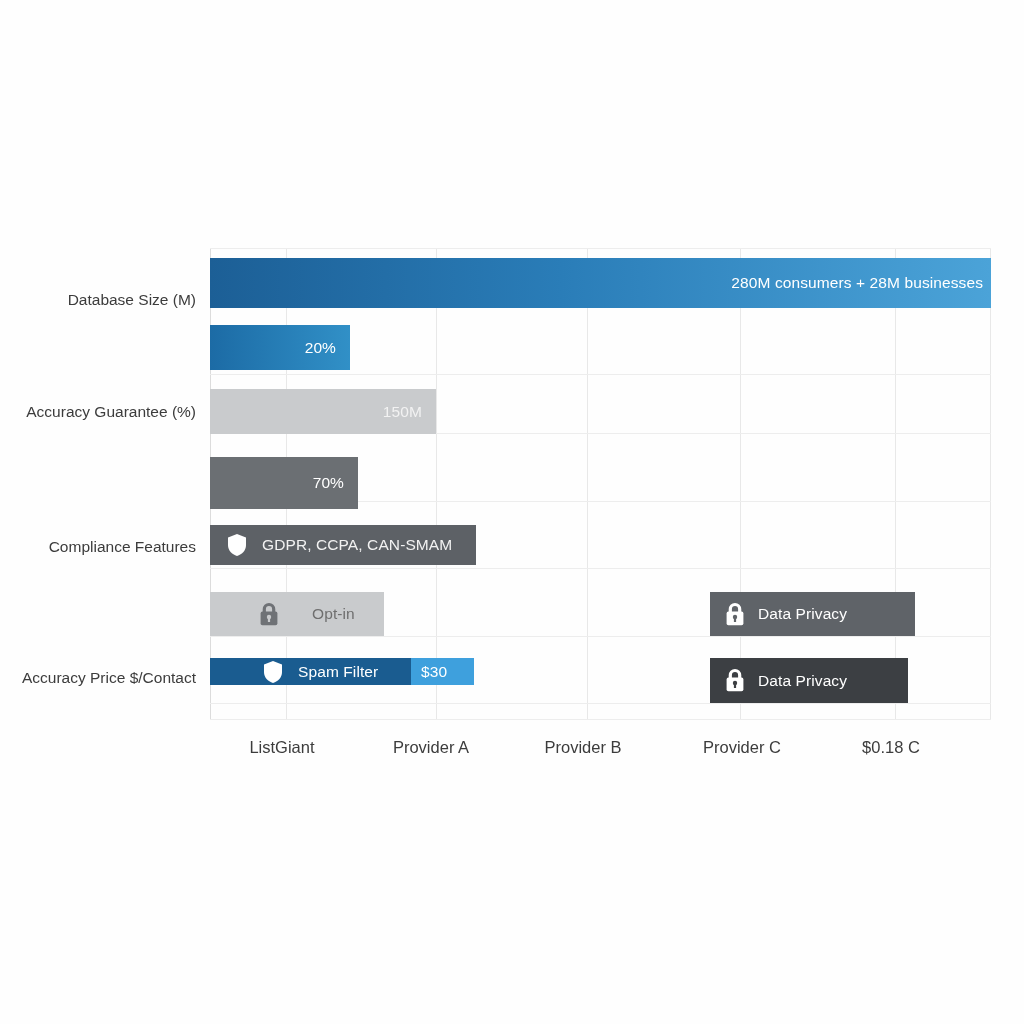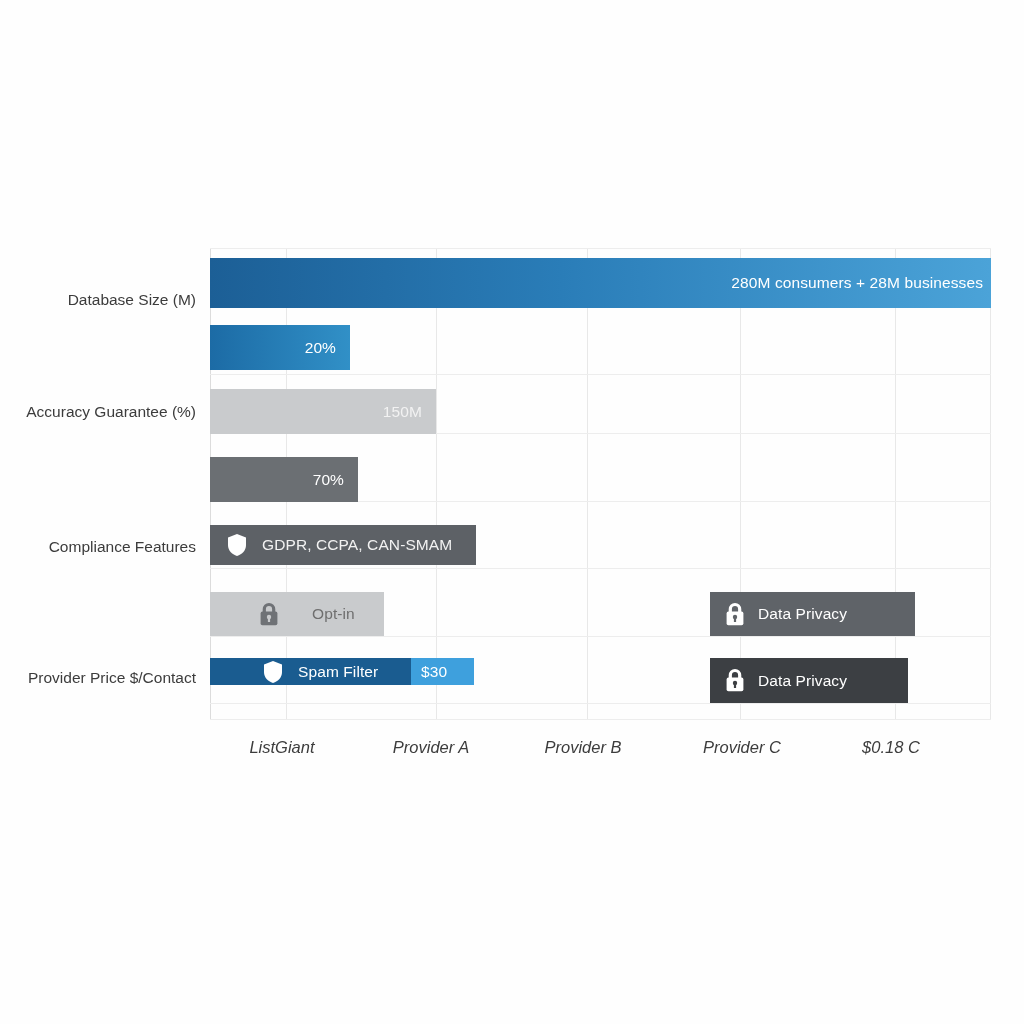--- a/index.html
+++ b/index.html
@@ -110,33 +110,32 @@
   }
 
   .x-tick {
     position: absolute;
     top: 738px;
     text-align: center;
     color: #3c3c3c;
     font-size: 16.5px;
     white-space: nowrap;
     transform: translateX(-50%);
-    font-style: italic;
   }
 </style>
 </head>
 <body>
 
 <div id="chart-root">
 
   <div id="y-axis-labels">
     <div class="y-tick" style="top:300px;">Database Size (M)</div>
     <div class="y-tick" style="top:412px;">Accuracy Guarantee (%)</div>
     <div class="y-tick" style="top:547px;">Compliance Features</div>
-    <div class="y-tick" style="top:678px;">Provider Price $/Contact</div>
+    <div class="y-tick" style="top:678px;">Accuracy Price $/Contact</div>
   </div>
 
   <div id="plot-area">
 
     <div class="axis-left-edge"></div>
     <div class="gridline-v" style="left:76px;"></div>
     <div class="gridline-v" style="left:226px;"></div>
     <div class="gridline-v" style="left:377px;"></div>
     <div class="gridline-v" style="left:530px;"></div>
     <div class="gridline-v" style="left:685px;"></div>
@@ -163,21 +162,21 @@
                 justify-content:flex-end; padding-right:14px;">
       <span class="bar-label">20%</span>
     </div>
 
     <div class="bar" style="left:0px; top:141px; width:226px; height:45px;
                 background:#c9cbcd;
                 justify-content:flex-end; padding-right:14px;">
       <span class="bar-label dim">150M</span>
     </div>
 
-    <div class="bar" style="left:0px; top:209px; width:148px; height:45px;
+    <div class="bar" style="left:0px; top:209px; width:148px; height:52px;
                 background:#6b6f73;
                 justify-content:flex-end; padding-right:14px;">
       <span class="bar-label">70%</span>
     </div>
 
     <div class="bar" style="left:0px; top:277px; width:266px; height:40px;
                 background:#5d6166; padding-left:16px;">
       <span class="bar-icon" style="margin-right:14px;">
         <svg width="22" height="24" viewBox="0 0 22 24" aria-hidden="true">
           <path d="M11 1 L20 4.4 V12 C20 17.4 16.2 21.3 11 23 C5.8 21.3 2 17.4 2 12 V4.4 Z" fill="#ffffff"></path>

